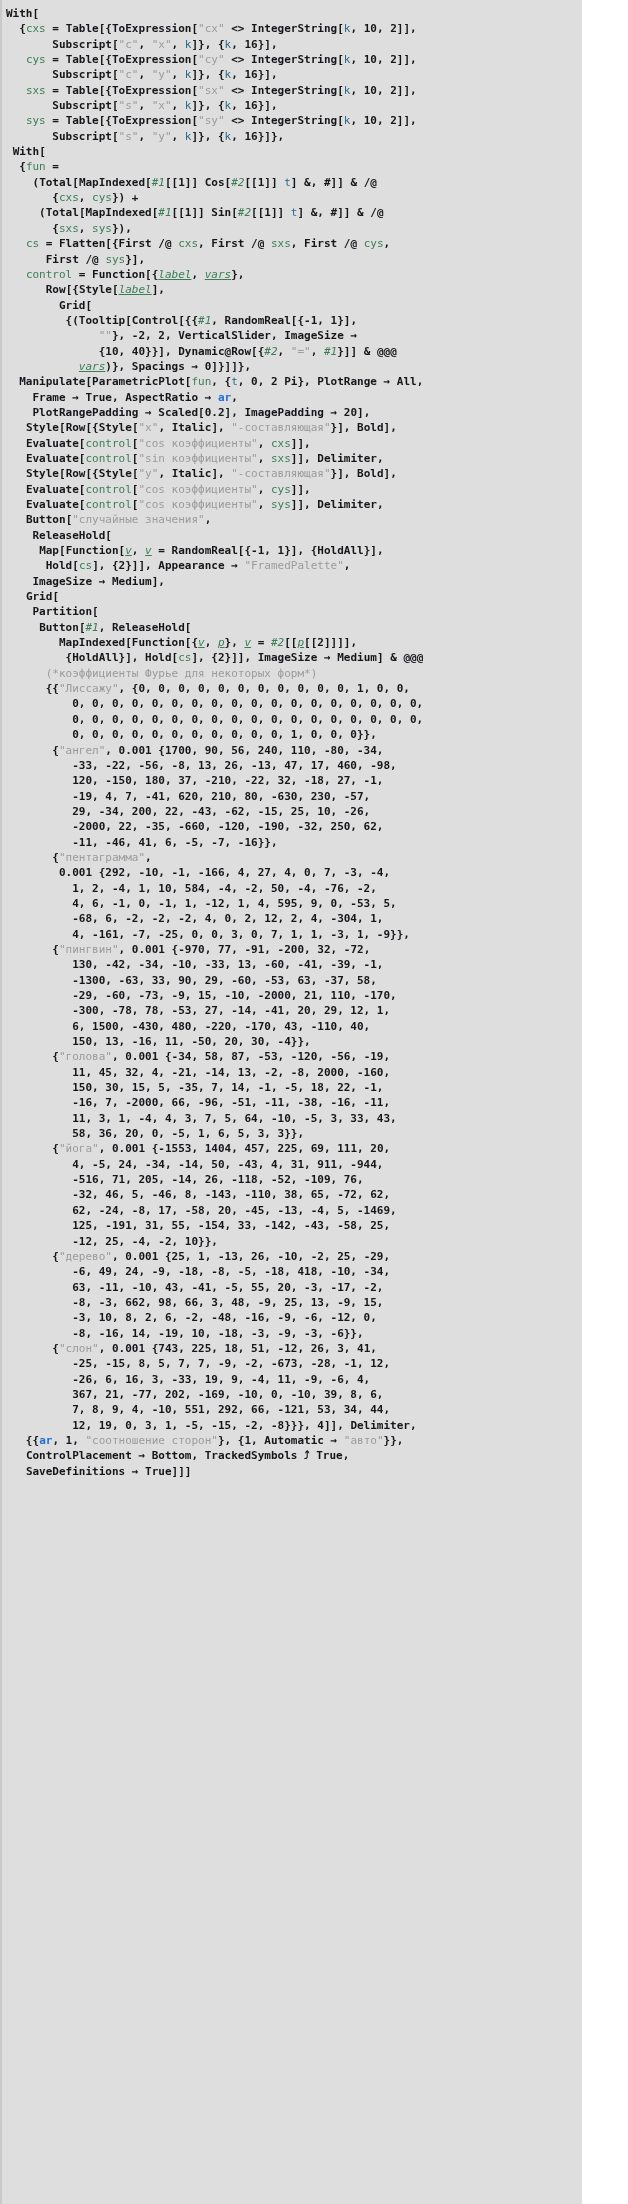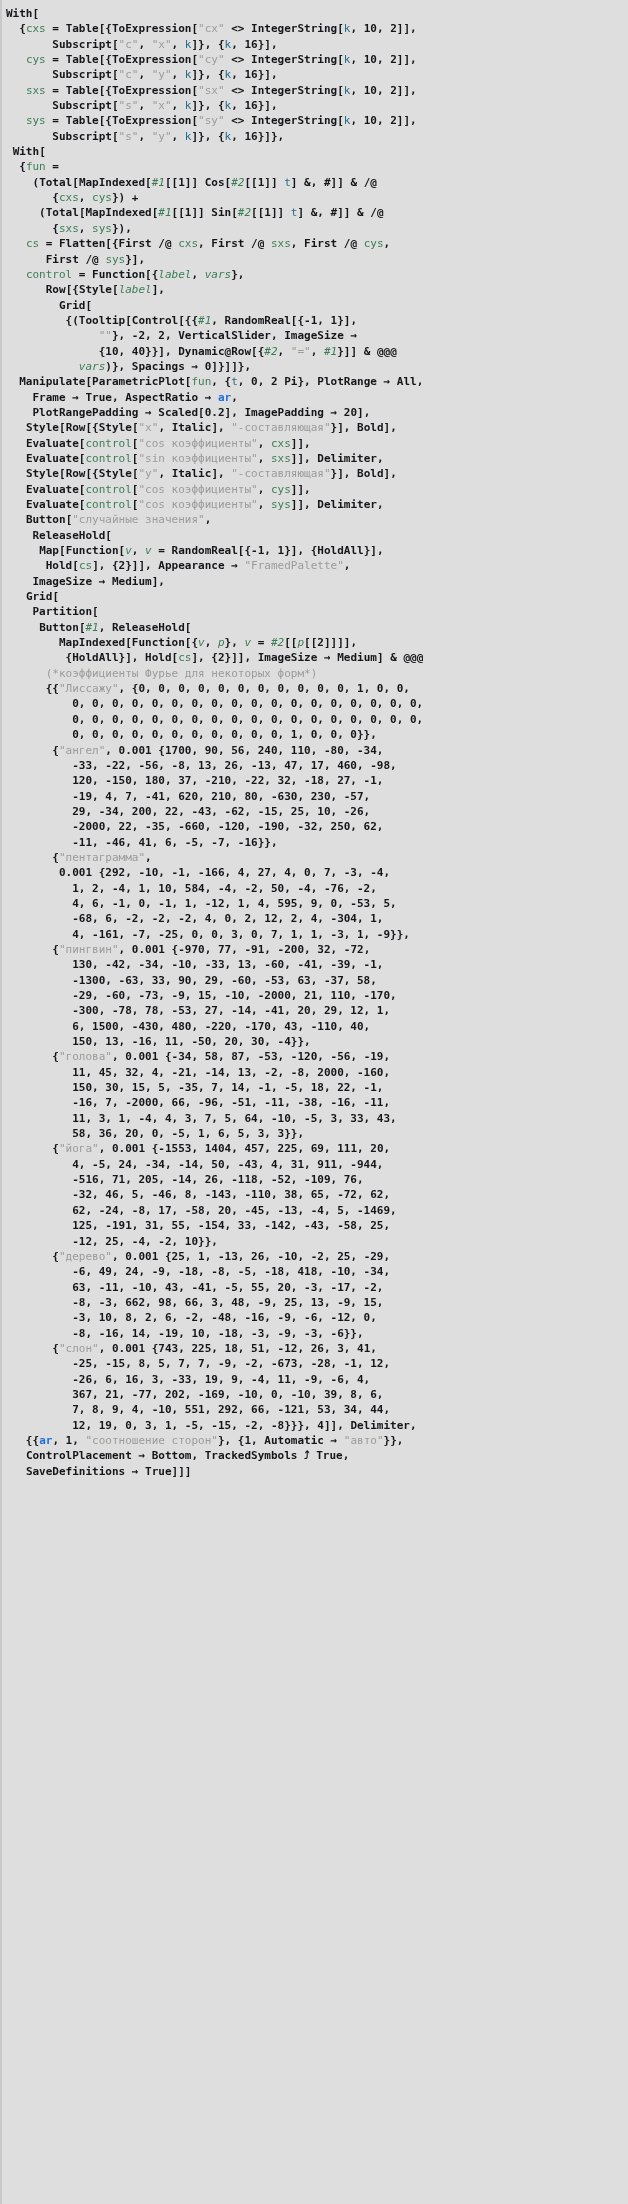--- a/index.html
+++ b/index.html
@@ -6,21 +6,21 @@
     margin: 0;
     padding: 0;
     background: #ffffff;
   }
   body {
     width: 628px;
     font-family: "DejaVu Sans Mono", "Liberation Mono", monospace;
   }
   #cell {
     position: relative;
-    width: 628px;
+    width: 582px;
     min-height: 2204px;
     background: #dedede;
     box-sizing: border-box;
     padding: 6px 14px 6px 0;
   }
   
   #cell::before {
     content: "";
     position: absolute;
     left: 0; top: 0; bottom: 0;
@@ -36,21 +36,21 @@
     padding-left: 6px;
     letter-spacing: 0px;
   }
   .line { display: block; height: 15.35px; }
   
   .sym   { color: #3a7d55; text-align: right; }              
   .str   { color: #9b9b9b; }              
   .loc   { color: #2a6b8a; }              
   .dyn   { color: #1f6fd6; font-weight: bold; }              
   .slot  { color: #3a7d55; font-style: italic; }  
-  .parm  { color: #3a7d55; font-style: italic; }  
+  .parm  { color: #3a7d55; font-style: italic; text-decoration: underline; }  
   .cmt   { color: #9b9b9b; }              
   .op    { color: #15161a; }
   .b     { font-weight: bold; }
 </style>
 </head>
 <body>
 
 <div id="cell">
   <div id="code" class="code"><span class="line"><span class="b">With</span><span class="b">[</span></span><span class="line"><span class="b">  {</span><span class="sym">cxs</span><span class="b"> = </span><span class="b">Table</span><span class="b">[{</span><span class="b">ToExpression</span><span class="b">[</span><span class="str">"cx"</span><span class="b"> &lt;&gt; </span><span class="b">IntegerString</span><span class="b">[</span><span class="loc">k</span><span class="b">, 10, 2]],</span></span><span class="line"><span class="b">       </span><span class="b">Subscript</span><span class="b">[</span><span class="str">"c"</span><span class="b">, </span><span class="str">"x"</span><span class="b">, </span><span class="loc">k</span><span class="b">]}, {</span><span class="loc">k</span><span class="b">, 16}],</span></span><span class="line"><span class="b">   </span><span class="sym">cys</span><span class="b"> = </span><span class="b">Table</span><span class="b">[{</span><span class="b">ToExpression</span><span class="b">[</span><span class="str">"cy"</span><span class="b"> &lt;&gt; </span><span class="b">IntegerString</span><span class="b">[</span><span class="loc">k</span><span class="b">, 10, 2]],</span></span><span class="line"><span class="b">       </span><span class="b">Subscript</span><span class="b">[</span><span class="str">"c"</span><span class="b">, </span><span class="str">"y"</span><span class="b">, </span><span class="loc">k</span><span class="b">]}, {</span><span class="loc">k</span><span class="b">, 16}],</span></span><span class="line"><span class="b">   </span><span class="sym">sxs</span><span class="b"> = </span><span class="b">Table</span><span class="b">[{</span><span class="b">ToExpression</span><span class="b">[</span><span class="str">"sx"</span><span class="b"> &lt;&gt; </span><span class="b">IntegerString</span><span class="b">[</span><span class="loc">k</span><span class="b">, 10, 2]],</span></span><span class="line"><span class="b">       </span><span class="b">Subscript</span><span class="b">[</span><span class="str">"s"</span><span class="b">, </span><span class="str">"x"</span><span class="b">, </span><span class="loc">k</span><span class="b">]}, {</span><span class="loc">k</span><span class="b">, 16}],</span></span><span class="line"><span class="b">   </span><span class="sym">sys</span><span class="b"> = </span><span class="b">Table</span><span class="b">[{</span><span class="b">ToExpression</span><span class="b">[</span><span class="str">"sy"</span><span class="b"> &lt;&gt; </span><span class="b">IntegerString</span><span class="b">[</span><span class="loc">k</span><span class="b">, 10, 2]],</span></span><span class="line"><span class="b">       </span><span class="b">Subscript</span><span class="b">[</span><span class="str">"s"</span><span class="b">, </span><span class="str">"y"</span><span class="b">, </span><span class="loc">k</span><span class="b">]}, {</span><span class="loc">k</span><span class="b">, 16}]},</span></span><span class="line"><span class="b"> </span><span class="b">With</span><span class="b">[</span></span><span class="line"><span class="b">  {</span><span class="sym">fun</span><span class="b"> =</span></span><span class="line"><span class="b">    (</span><span class="b">Total</span><span class="b">[</span><span class="b">MapIndexed</span><span class="b">[</span><span class="slot">#1</span><span class="b">[[1]] </span><span class="b">Cos</span><span class="b">[</span><span class="slot">#2</span><span class="b">[[1]] </span><span class="loc">t</span><span class="b">] &amp;, </span><span class="op b">#</span><span class="b">]] &amp; /@</span></span><span class="line"><span class="b">       {</span><span class="sym">cxs</span><span class="b">, </span><span class="sym">cys</span><span class="b">}) +</span></span><span class="line"><span class="b">     (</span><span class="b">Total</span><span class="b">[</span><span class="b">MapIndexed</span><span class="b">[</span><span class="slot">#1</span><span class="b">[[1]] </span><span class="b">Sin</span><span class="b">[</span><span class="slot">#2</span><span class="b">[[1]] </span><span class="loc">t</span><span class="b">] &amp;, </span><span class="op b">#</span><span class="b">]] &amp; /@</span></span><span class="line"><span class="b">       {</span><span class="sym">sxs</span><span class="b">, </span><span class="sym">sys</span><span class="b">}),</span></span><span class="line"><span class="b">   </span><span class="sym">cs</span><span class="b"> = </span><span class="b">Flatten</span><span class="b">[{</span><span class="b">First</span><span class="b"> /@ </span><span class="sym">cxs</span><span class="b">, </span><span class="b">First</span><span class="b"> /@ </span><span class="sym">sxs</span><span class="b">, </span><span class="b">First</span><span class="b"> /@ </span><span class="sym">cys</span><span class="b">,</span></span><span class="line"><span class="b">      </span><span class="b">First</span><span class="b"> /@ </span><span class="sym">sys</span><span class="b">}],</span></span><span class="line"><span class="b">   </span><span class="sym">control</span><span class="b"> = </span><span class="b">Function</span><span class="b">[{</span><span class="parm">label</span><span class="b">, </span><span class="parm">vars</span><span class="b">},</span></span><span class="line"><span class="b">      </span><span class="b">Row</span><span class="b">[{</span><span class="b">Style</span><span class="b">[</span><span class="parm">label</span><span class="b">],</span></span><span class="line"><span class="b">        </span><span class="b">Grid</span><span class="b">[</span></span><span class="line"><span class="b">         {(</span><span class="b">Tooltip</span><span class="b">[</span><span class="b">Control</span><span class="b">[{{</span><span class="slot">#1</span><span class="b">, </span><span class="b">RandomReal</span><span class="b">[{-1, 1}],</span></span><span class="line"><span class="b">              </span><span class="str">""</span><span class="b">}, -2, 2, </span><span class="b">VerticalSlider</span><span class="b">, </span><span class="b">ImageSize</span><span class="b"> →</span></span><span class="line"><span class="b">              {10, 40}}], </span><span class="b">Dynamic</span><span class="b">@</span><span class="b">Row</span><span class="b">[{</span><span class="slot">#2</span><span class="b">, </span><span class="str">"="</span><span class="b">, </span><span class="slot">#1</span><span class="b">}]] &amp; @@@</span></span><span class="line"><span class="b">           </span><span class="parm">vars</span><span class="b">)}, </span><span class="b">Spacings</span><span class="b"> → 0]}]]},</span></span><span class="line"><span class="b">  </span><span class="b">Manipulate</span><span class="b">[</span><span class="b">ParametricPlot</span><span class="b">[</span><span class="sym">fun</span><span class="b">, {</span><span class="loc">t</span><span class="b">, 0, 2 </span><span class="b">Pi</span><span class="b">}, </span><span class="b">PlotRange</span><span class="b"> → </span><span class="b">All</span><span class="b">,</span></span><span class="line"><span class="b">    </span><span class="b">Frame</span><span class="b"> → </span><span class="b">True</span><span class="b">, </span><span class="b">AspectRatio</span><span class="b"> → </span><span class="dyn">ar</span><span class="b">,</span></span><span class="line"><span class="b">    </span><span class="b">PlotRangePadding</span><span class="b"> → </span><span class="b">Scaled</span><span class="b">[0.2], </span><span class="b">ImagePadding</span><span class="b"> → 20],</span></span><span class="line"><span class="b">   </span><span class="b">Style</span><span class="b">[</span><span class="b">Row</span><span class="b">[{</span><span class="b">Style</span><span class="b">[</span><span class="str">"x"</span><span class="b">, </span><span class="b">Italic</span><span class="b">], </span><span class="str">"-составляющая"</span><span class="b">}], </span><span class="b">Bold</span><span class="b">],</span></span><span class="line"><span class="b">   </span><span class="b">Evaluate</span><span class="b">[</span><span class="sym">control</span><span class="b">[</span><span class="str">"cos коэффициенты"</span><span class="b">, </span><span class="sym">cxs</span><span class="b">]],</span></span><span class="line"><span class="b">   </span><span class="b">Evaluate</span><span class="b">[</span><span class="sym">control</span><span class="b">[</span><span class="str">"sin коэффициенты"</span><span class="b">, </span><span class="sym">sxs</span><span class="b">]], </span><span class="b">Delimiter</span><span class="b">,</span></span><span class="line"><span class="b">   </span><span class="b">Style</span><span class="b">[</span><span class="b">Row</span><span class="b">[{</span><span class="b">Style</span><span class="b">[</span><span class="str">"y"</span><span class="b">, </span><span class="b">Italic</span><span class="b">], </span><span class="str">"-составляющая"</span><span class="b">}], </span><span class="b">Bold</span><span class="b">],</span></span><span class="line"><span class="b">   </span><span class="b">Evaluate</span><span class="b">[</span><span class="sym">control</span><span class="b">[</span><span class="str">"cos коэффициенты"</span><span class="b">, </span><span class="sym">cys</span><span class="b">]],</span></span><span class="line"><span class="b">   </span><span class="b">Evaluate</span><span class="b">[</span><span class="sym">control</span><span class="b">[</span><span class="str">"cos коэффициенты"</span><span class="b">, </span><span class="sym">sys</span><span class="b">]], </span><span class="b">Delimiter</span><span class="b">,</span></span><span class="line"><span class="b">   </span><span class="b">Button</span><span class="b">[</span><span class="str">"случайные значения"</span><span class="b">,</span></span><span class="line"><span class="b">    </span><span class="b">ReleaseHold</span><span class="b">[</span></span><span class="line"><span class="b">     </span><span class="b">Map</span><span class="b">[</span><span class="b">Function</span><span class="b">[</span><span class="parm">v</span><span class="b">, </span><span class="parm">v</span><span class="b"> = </span><span class="b">RandomReal</span><span class="b">[{-1, 1}], {</span><span class="b">HoldAll</span><span class="b">}],</span></span><span class="line"><span class="b">      </span><span class="b">Hold</span><span class="b">[</span><span class="sym">cs</span><span class="b">], {2}]], </span><span class="b">Appearance</span><span class="b"> → </span><span class="str">"FramedPalette"</span><span class="b">,</span></span><span class="line"><span class="b">    </span><span class="b">ImageSize</span><span class="b"> → </span><span class="b">Medium</span><span class="b">],</span></span><span class="line"><span class="b">   </span><span class="b">Grid</span><span class="b">[</span></span><span class="line"><span class="b">    </span><span class="b">Partition</span><span class="b">[</span></span><span class="line"><span class="b">     </span><span class="b">Button</span><span class="b">[</span><span class="slot">#1</span><span class="b">, </span><span class="b">ReleaseHold</span><span class="b">[</span></span><span class="line"><span class="b">        </span><span class="b">MapIndexed</span><span class="b">[</span><span class="b">Function</span><span class="b">[{</span><span class="parm">v</span><span class="b">, </span><span class="parm">p</span><span class="b">}, </span><span class="parm">v</span><span class="b"> = </span><span class="slot">#2</span><span class="b">[[</span><span class="parm">p</span><span class="b">[[2]]]],</span></span><span class="line"><span class="b">         {</span><span class="b">HoldAll</span><span class="b">}], </span><span class="b">Hold</span><span class="b">[</span><span class="sym">cs</span><span class="b">], {2}]], </span><span class="b">ImageSize</span><span class="b"> → </span><span class="b">Medium</span><span class="b">] &amp; @@@</span></span><span class="line">      <span class="cmt">(*коэффициенты Фурье для некоторых форм*)</span></span><span class="line"><span class="b">      {{</span><span class="str">"Лиссажу"</span><span class="b">, {0, 0, 0, 0, 0, 0, 0, 0, 0, 0, 0, 1, 0, 0,</span></span><span class="line"><span class="b">          0, 0, 0, 0, 0, 0, 0, 0, 0, 0, 0, 0, 0, 0, 0, 0, 0, 0,</span></span><span class="line"><span class="b">          0, 0, 0, 0, 0, 0, 0, 0, 0, 0, 0, 0, 0, 0, 0, 0, 0, 0,</span></span><span class="line"><span class="b">          0, 0, 0, 0, 0, 0, 0, 0, 0, 0, 0, 1, 0, 0, 0}},</span></span><span class="line"><span class="b">       {</span><span class="str">"ангел"</span><span class="b">, 0.001 {1700, 90, 56, 240, 110, -80, -34,</span></span><span class="line"><span class="b">          -33, -22, -56, -8, 13, 26, -13, 47, 17, 460, -98,</span></span><span class="line"><span class="b">          120, -150, 180, 37, -210, -22, 32, -18, 27, -1,</span></span><span class="line"><span class="b">          -19, 4, 7, -41, 620, 210, 80, -630, 230, -57,</span></span><span class="line"><span class="b">          29, -34, 200, 22, -43, -62, -15, 25, 10, -26,</span></span><span class="line"><span class="b">          -2000, 22, -35, -660, -120, -190, -32, 250, 62,</span></span><span class="line"><span class="b">          -11, -46, 41, 6, -5, -7, -16}},</span></span><span class="line"><span class="b">       {</span><span class="str">"пентаграмма"</span><span class="b">,</span></span><span class="line"><span class="b">        0.001 {292, -10, -1, -166, 4, 27, 4, 0, 7, -3, -4,</span></span><span class="line"><span class="b">          1, 2, -4, 1, 10, 584, -4, -2, 50, -4, -76, -2,</span></span><span class="line"><span class="b">          4, 6, -1, 0, -1, 1, -12, 1, 4, 595, 9, 0, -53, 5,</span></span><span class="line"><span class="b">          -68, 6, -2, -2, -2, 4, 0, 2, 12, 2, 4, -304, 1,</span></span><span class="line"><span class="b">          4, -161, -7, -25, 0, 0, 3, 0, 7, 1, 1, -3, 1, -9}},</span></span><span class="line"><span class="b">       {</span><span class="str">"пингвин"</span><span class="b">, 0.001 {-970, 77, -91, -200, 32, -72,</span></span><span class="line"><span class="b">          130, -42, -34, -10, -33, 13, -60, -41, -39, -1,</span></span><span class="line"><span class="b">          -1300, -63, 33, 90, 29, -60, -53, 63, -37, 58,</span></span><span class="line"><span class="b">          -29, -60, -73, -9, 15, -10, -2000, 21, 110, -170,</span></span><span class="line"><span class="b">          -300, -78, 78, -53, 27, -14, -41, 20, 29, 12, 1,</span></span><span class="line"><span class="b">          6, 1500, -430, 480, -220, -170, 43, -110, 40,</span></span><span class="line"><span class="b">          150, 13, -16, 11, -50, 20, 30, -4}},</span></span><span class="line"><span class="b">       {</span><span class="str">"голова"</span><span class="b">, 0.001 {-34, 58, 87, -53, -120, -56, -19,</span></span><span class="line"><span class="b">          11, 45, 32, 4, -21, -14, 13, -2, -8, 2000, -160,</span></span><span class="line"><span class="b">          150, 30, 15, 5, -35, 7, 14, -1, -5, 18, 22, -1,</span></span><span class="line"><span class="b">          -16, 7, -2000, 66, -96, -51, -11, -38, -16, -11,</span></span><span class="line"><span class="b">          11, 3, 1, -4, 4, 3, 7, 5, 64, -10, -5, 3, 33, 43,</span></span><span class="line"><span class="b">          58, 36, 20, 0, -5, 1, 6, 5, 3, 3}},</span></span><span class="line"><span class="b">       {</span><span class="str">"йога"</span><span class="b">, 0.001 {-1553, 1404, 457, 225, 69, 111, 20,</span></span><span class="line"><span class="b">          4, -5, 24, -34, -14, 50, -43, 4, 31, 911, -944,</span></span><span class="line"><span class="b">          -516, 71, 205, -14, 26, -118, -52, -109, 76,</span></span><span class="line"><span class="b">          -32, 46, 5, -46, 8, -143, -110, 38, 65, -72, 62,</span></span><span class="line"><span class="b">          62, -24, -8, 17, -58, 20, -45, -13, -4, 5, -1469,</span></span><span class="line"><span class="b">          125, -191, 31, 55, -154, 33, -142, -43, -58, 25,</span></span><span class="line"><span class="b">          -12, 25, -4, -2, 10}},</span></span><span class="line"><span class="b">       {</span><span class="str">"дерево"</span><span class="b">, 0.001 {25, 1, -13, 26, -10, -2, 25, -29,</span></span><span class="line"><span class="b">          -6, 49, 24, -9, -18, -8, -5, -18, 418, -10, -34,</span></span><span class="line"><span class="b">          63, -11, -10, 43, -41, -5, 55, 20, -3, -17, -2,</span></span><span class="line"><span class="b">          -8, -3, 662, 98, 66, 3, 48, -9, 25, 13, -9, 15,</span></span><span class="line"><span class="b">          -3, 10, 8, 2, 6, -2, -48, -16, -9, -6, -12, 0,</span></span><span class="line"><span class="b">          -8, -16, 14, -19, 10, -18, -3, -9, -3, -6}},</span></span><span class="line"><span class="b">       {</span><span class="str">"слон"</span><span class="b">, 0.001 {743, 225, 18, 51, -12, 26, 3, 41,</span></span><span class="line"><span class="b">          -25, -15, 8, 5, 7, 7, -9, -2, -673, -28, -1, 12,</span></span><span class="line"><span class="b">          -26, 6, 16, 3, -33, 19, 9, -4, 11, -9, -6, 4,</span></span><span class="line"><span class="b">          367, 21, -77, 202, -169, -10, 0, -10, 39, 8, 6,</span></span><span class="line"><span class="b">          7, 8, 9, 4, -10, 551, 292, 66, -121, 53, 34, 44,</span></span><span class="line"><span class="b">          12, 19, 0, 3, 1, -5, -15, -2, -8}}}, 4]], </span><span class="b">Delimiter</span><span class="b">,</span></span><span class="line"><span class="b">   {{</span><span class="dyn">ar</span><span class="b">, 1, </span><span class="str">"соотношение сторон"</span><span class="b">}, {1, </span><span class="b">Automatic</span><span class="b"> → </span><span class="str">"авто"</span><span class="b">}},</span></span><span class="line"><span class="b">   </span><span class="b">ControlPlacement</span><span class="b"> → </span><span class="b">Bottom</span><span class="b">, </span><span class="b">TrackedSymbols</span><span class="b"> ⤴ </span><span class="b">True</span><span class="b">,</span></span><span class="line"><span class="b">   </span><span class="b">SaveDefinitions</span><span class="b"> → </span><span class="b">True</span><span class="b">]]]</span></span></div>
 </div>

